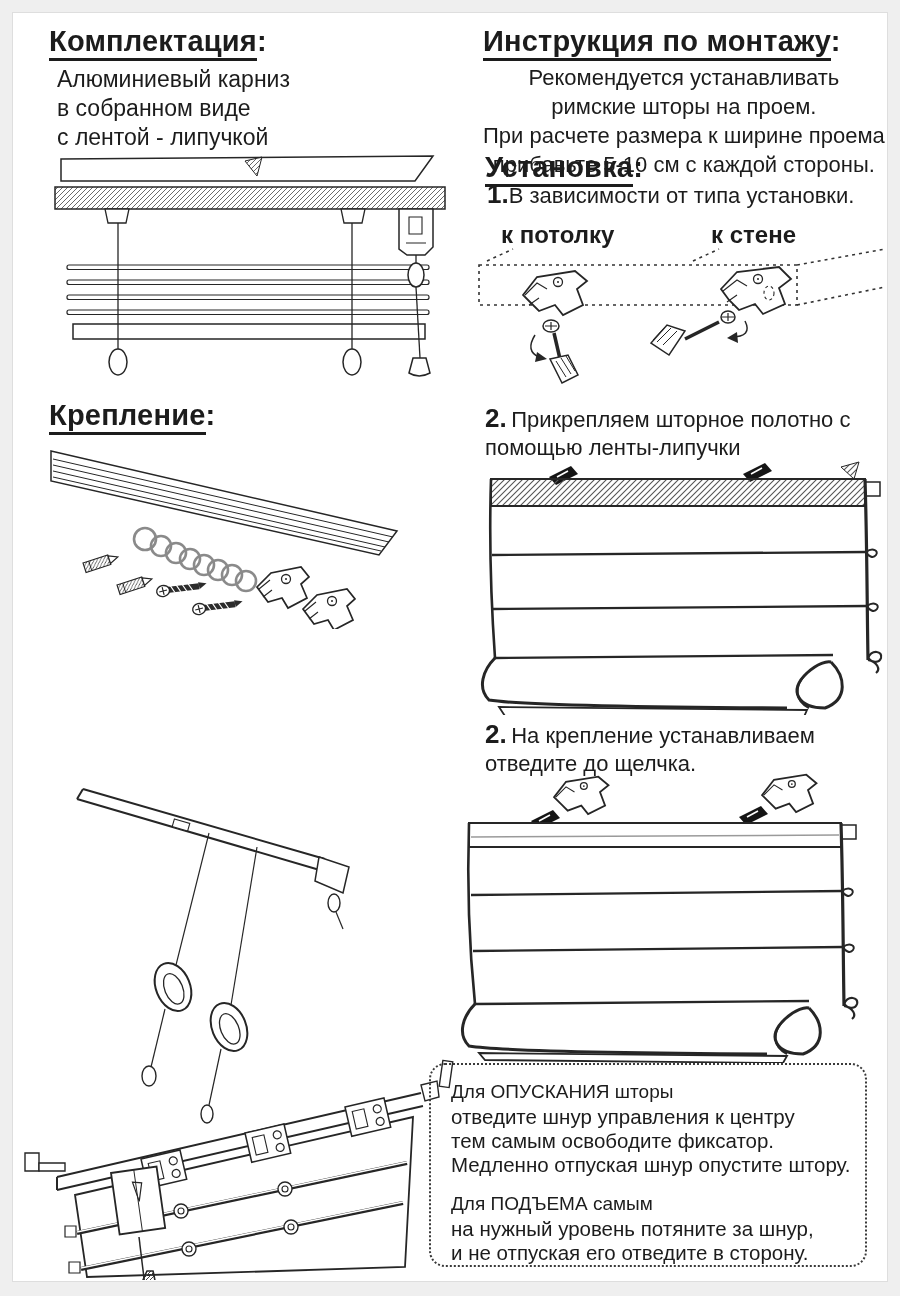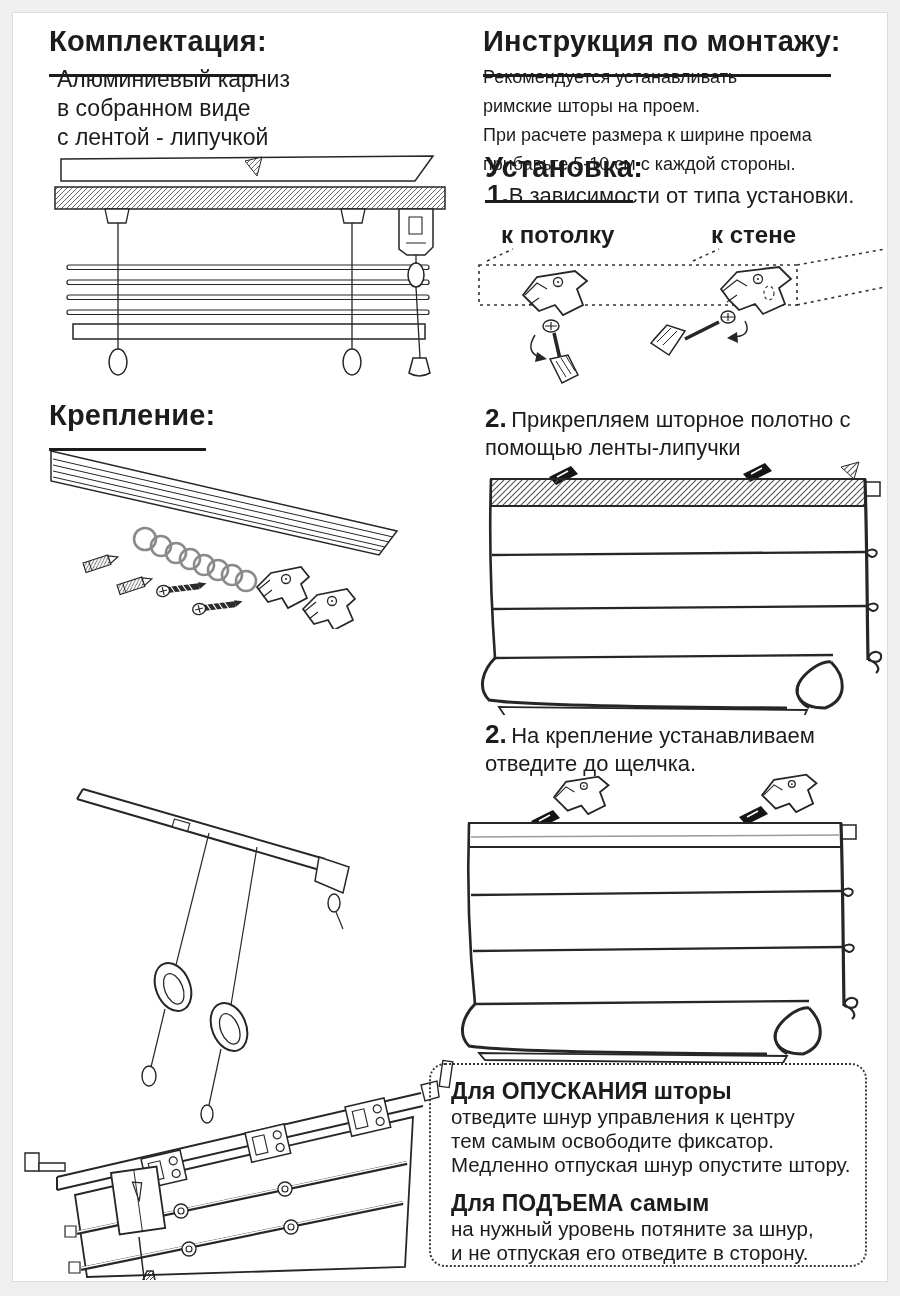--- a/index.html
+++ b/index.html
@@ -7,33 +7,33 @@
     width:900px;height:1296px;background:#efefef;
     font-family:"Liberation Sans","DejaVu Sans",sans-serif;
     color:#1c1c1c;position:relative;overflow:hidden;
   }
   .sheet{
     position:absolute;left:12px;top:12px;width:876px;height:1270px;
     background:#ffffff;border:1px solid #dedede;box-sizing:border-box;
   }
   .abs{position:absolute;}
   .h1{font-size:29px;font-weight:bold;white-space:nowrap;letter-spacing:.2px;}
-  .h1 .u{border-bottom:3px solid #1c1c1c;padding-bottom:17px;}
+  .h1 .u{border-bottom:3px solid #1c1c1c;padding-bottom:1px;}
   .kitline{font-size:23px;line-height:29px;white-space:nowrap;}
-  .manline{font-size:18px;line-height:29px;white-space:nowrap;}
+  .manline{font-size:22px;line-height:29px;white-space:nowrap;text-align:center;}
   .parts div{font-size:26px;font-weight:bold;line-height:29px;white-space:nowrap;}
   .step .num{font-size:26px;font-weight:bold;}
   .step .txt{font-size:22px;line-height:28px;}
   .mlabel{font-size:24px;font-weight:bold;white-space:nowrap;}
   .notebox{
     width:438px;height:204px;box-sizing:border-box;
     border:2px dotted #3a3a3a;border-radius:16px;
     padding:13px 18px 0 20px;
   }
-  .nb-title{font-size:23px;font-weight:bold;line-height:27px;white-space:nowrap;}
+  .nb-title{font-size:19px;font-weight:normal;line-height:27px;white-space:nowrap;}
   .nb-line{font-size:20.5px;line-height:24px;white-space:nowrap;}
   .nb-gap{height:13px;}
   svg{display:block;}
   svg *{vector-effect:non-scaling-stroke;}
   .ln{stroke:#262626;fill:none;}
   .wh{fill:#ffffff;stroke:#262626;}
 </style>
 </head>
 <body>
 

